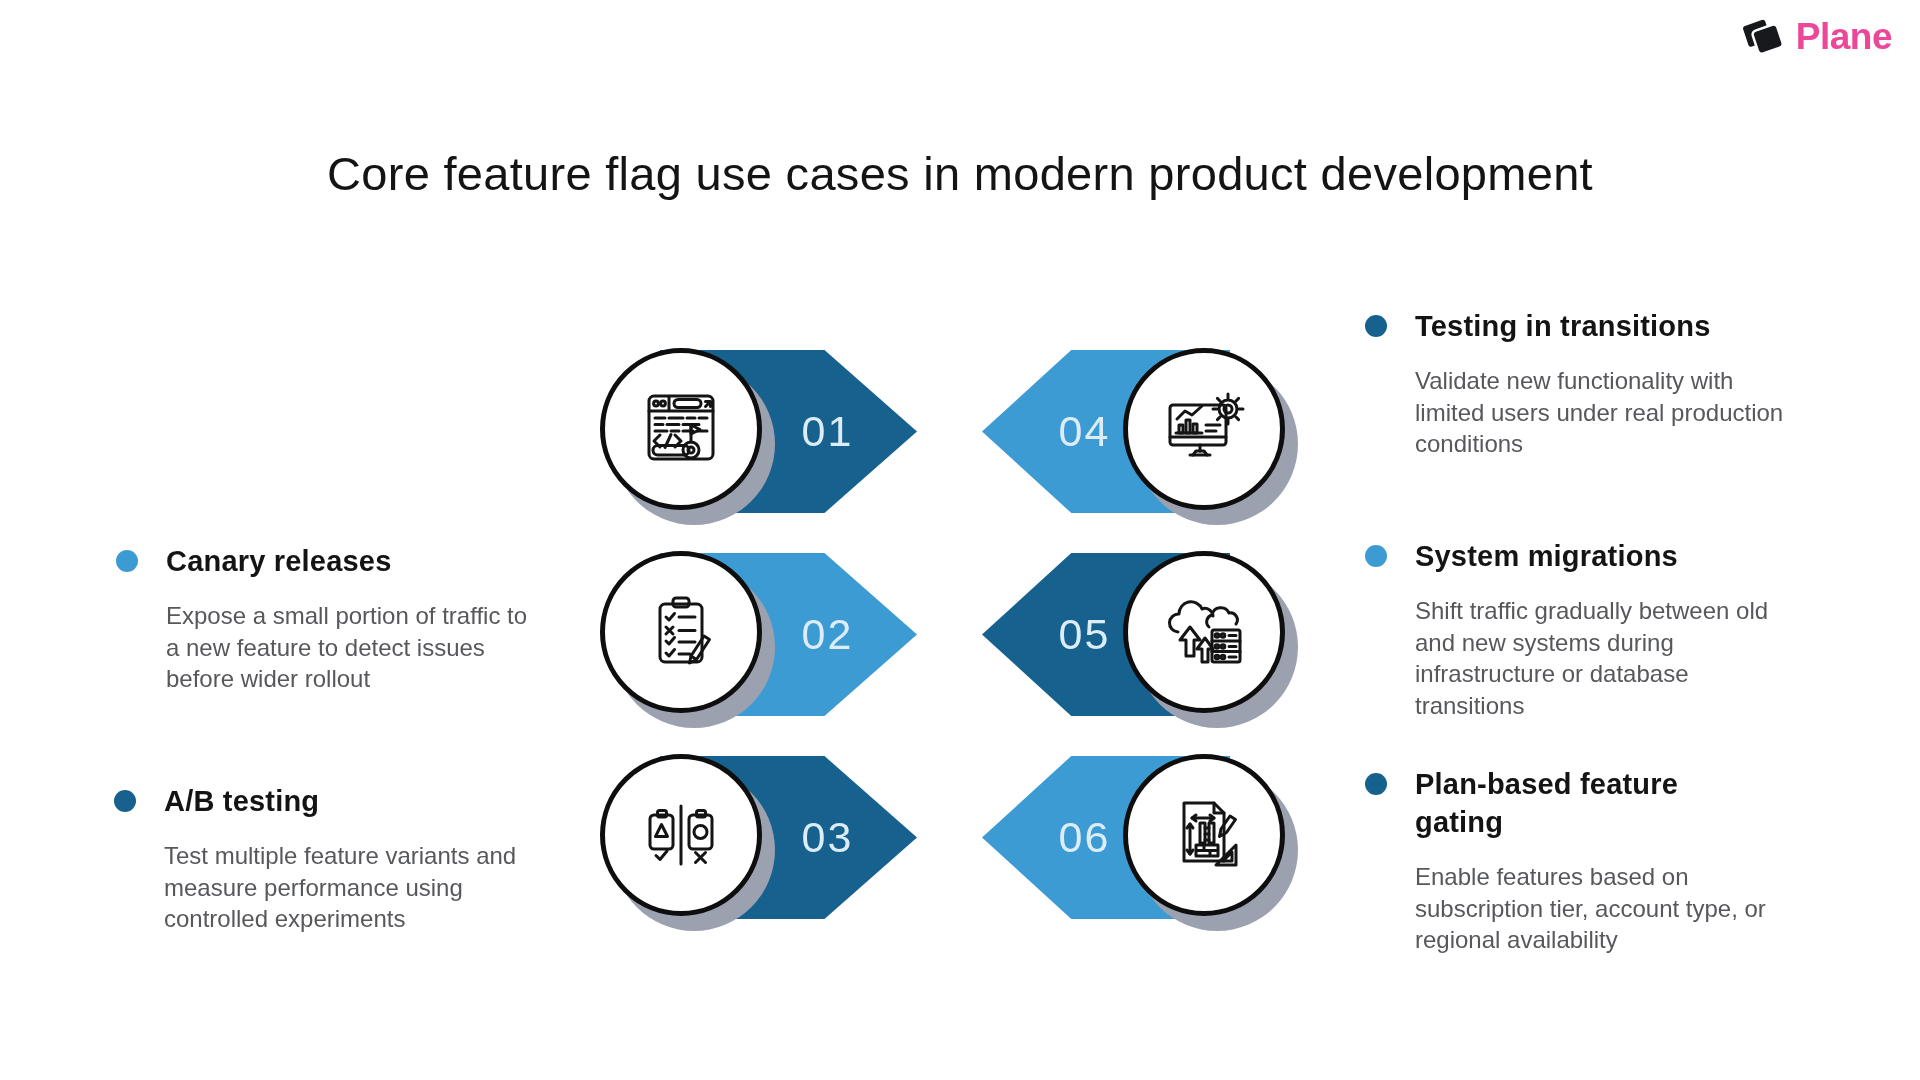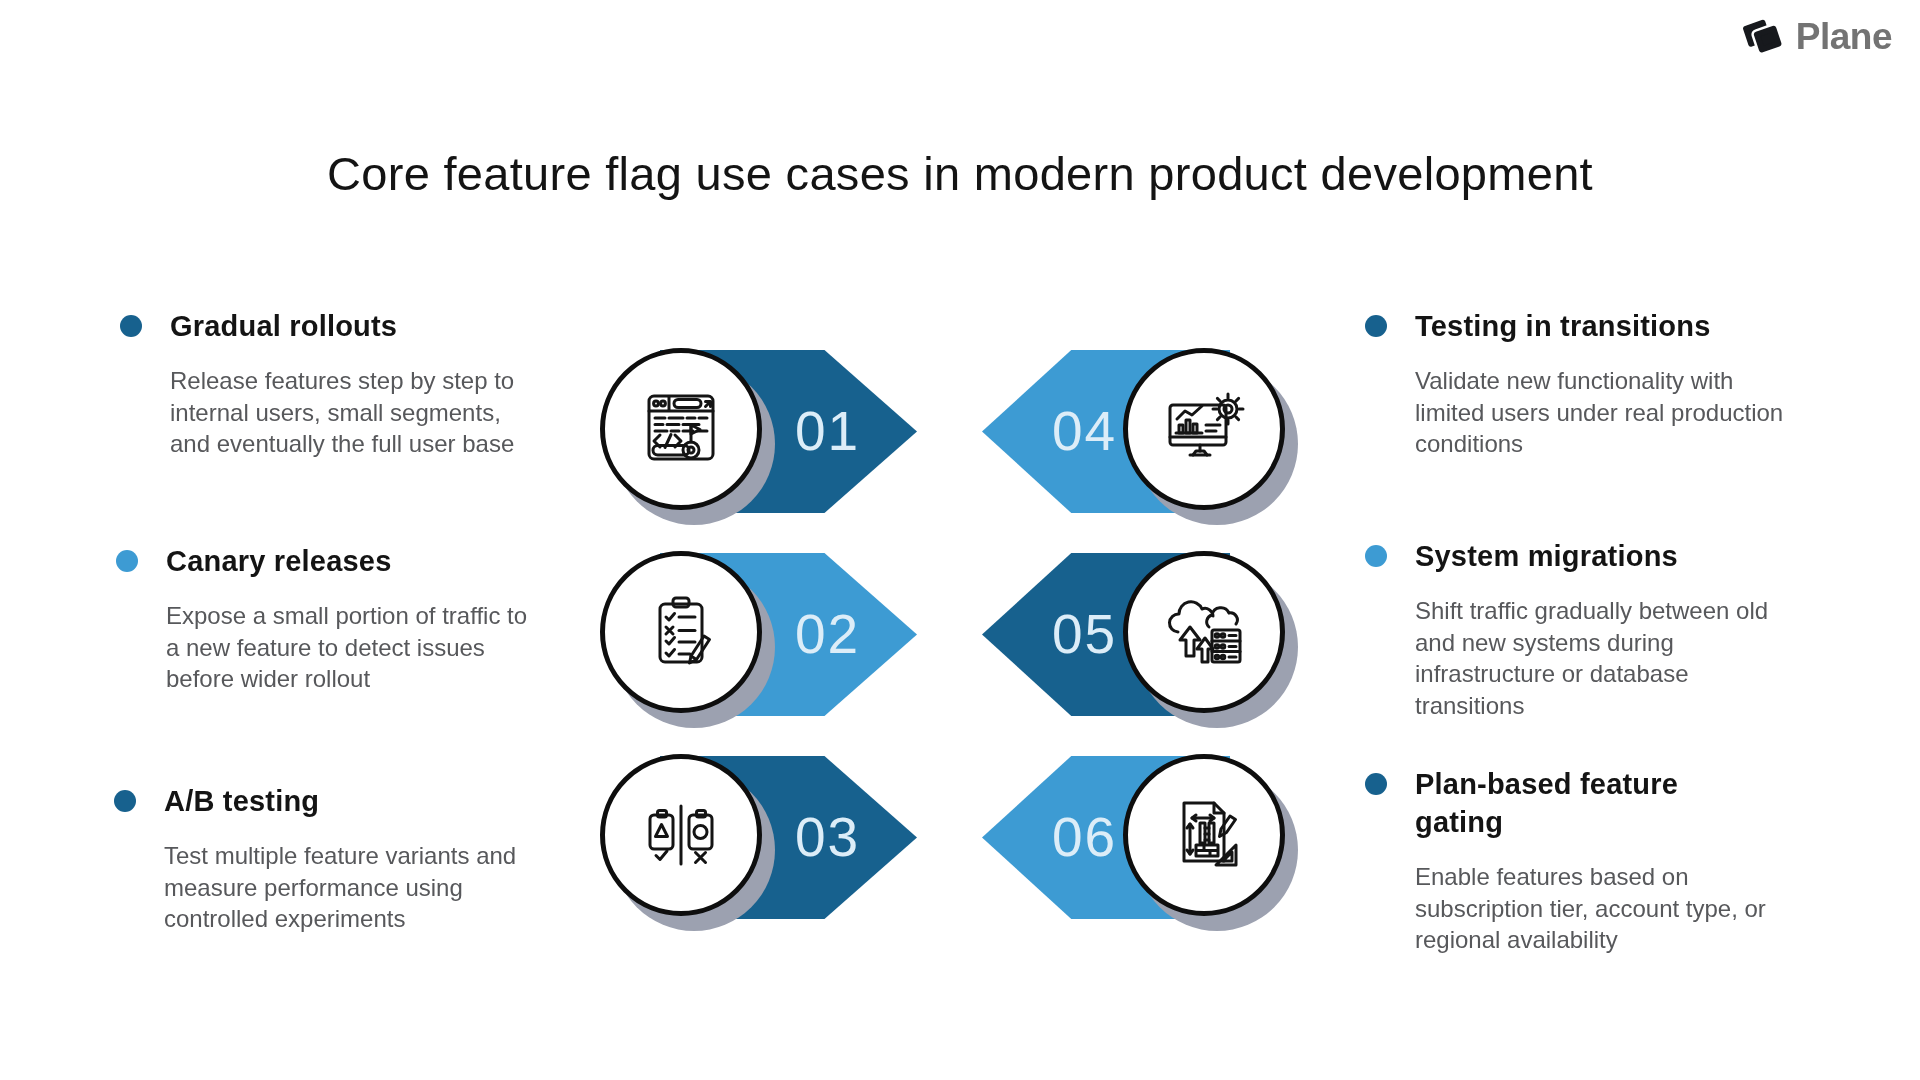--- a/index.html
+++ b/index.html
@@ -4,21 +4,21 @@
 <style>
   html,body { margin:0; padding:0; background:#e8e8e8; }
   .canvas {
     position:relative; width:1920px; height:1080px; background:#ffffff;
     overflow:hidden; font-family:"Liberation Sans", sans-serif;
     margin:0 auto;
   }
 
   
   .logo { position:absolute; top:16px; right:28px; display:flex; align-items:center; gap:10px; }
-  .logo-text { font-size:37px; font-weight:700; color:#737373; letter-spacing:-0.5px; }
+  .logo-text { font-size:37px; font-weight:700; color:#ec4899; letter-spacing:-0.5px; }
 
   
   .title {
     position:absolute; left:0; right:0; top:146px; margin:0;
     text-align:center; font-size:47px; font-weight:500; color:#141414;
     letter-spacing:0.3px;
   }
 
   
   .textitem { position:absolute; width:430px; padding-left:50px; box-sizing:content-box; }
@@ -32,21 +32,21 @@
   
   .card { position:absolute; width:330px; height:180px; }
   .arrow { position:absolute; top:2px; height:163px; }
   .arrow.dark  { background:#17618E; }
   .arrow.light { background:#3D9BD3; }
   .card.leftdir  .arrow { left:60px;  width:257px; clip-path:polygon(0 0, 64% 0, 100% 50%, 64% 100%, 0 100%); filter:drop-shadow(3px 8px 0 #aab0bd); }
   .card.rightdir .arrow { left:2px;   width:248px; clip-path:polygon(100% 0, 36% 0, 0 50%, 36% 100%, 100% 100%); filter:drop-shadow(-3px 8px 0 #aab0bd); }
 
   .num {
     position:absolute; top:57px; height:52px; line-height:52px;
-    font-size:55px; font-weight:300; letter-spacing:2px; color:#DCEDF8;
+    font-size:43px; font-weight:300; letter-spacing:2px; color:#DCEDF8;
     text-align:center;
   }
   .card.leftdir  .num { left:165px; width:125px; }
   .card.rightdir .num { left:42px;  width:125px; }
 
   .circle-shadow { position:absolute; width:162px; height:162px; border-radius:50%; background:#9CA1B0; }
   .card.leftdir  .circle-shadow { left:13px;  top:15px; }
   .card.rightdir .circle-shadow { left:156px; top:15px; }
 
   .circle {
@@ -69,25 +69,20 @@
     <svg width="50" height="40" viewBox="0 0 60 46">
       <path d="M12,13 L32,6 L38,24 L18,31 Z" fill="#17191d" stroke="#17191d" stroke-width="7" stroke-linejoin="round"></path>
       <path d="M25,20 L45,13 L51,31 L31,38 Z" fill="#17191d" stroke="#ffffff" stroke-width="13" stroke-linejoin="round"></path>
       <path d="M25,20 L45,13 L51,31 L31,38 Z" fill="#17191d" stroke="#17191d" stroke-width="7" stroke-linejoin="round"></path>
     </svg>
     <span class="logo-text">Plane</span>
   </div>
 
   <h1 class="title">Core feature flag use cases in modern product development</h1>
 
-  <div class="textitem" style="left:120px; top:307px;">
-    <span class="bullet dark"></span>
-    <h2>Gradual rollouts</h2>
-    <p>Release features step by step to internal users, small segments, and eventually the full user base</p>
-  </div>
   <div class="textitem" style="left:116px; top:542px;">
     <span class="bullet light"></span>
     <h2>Canary releases</h2>
     <p>Expose a small portion of traffic to a new feature to detect issues before wider rollout</p>
   </div>
   <div class="textitem" style="left:114px; top:782px;">
     <span class="bullet dark"></span>
     <h2>A/B testing</h2>
     <p>Test multiple feature variants and measure performance using controlled experiments</p>
   </div>

